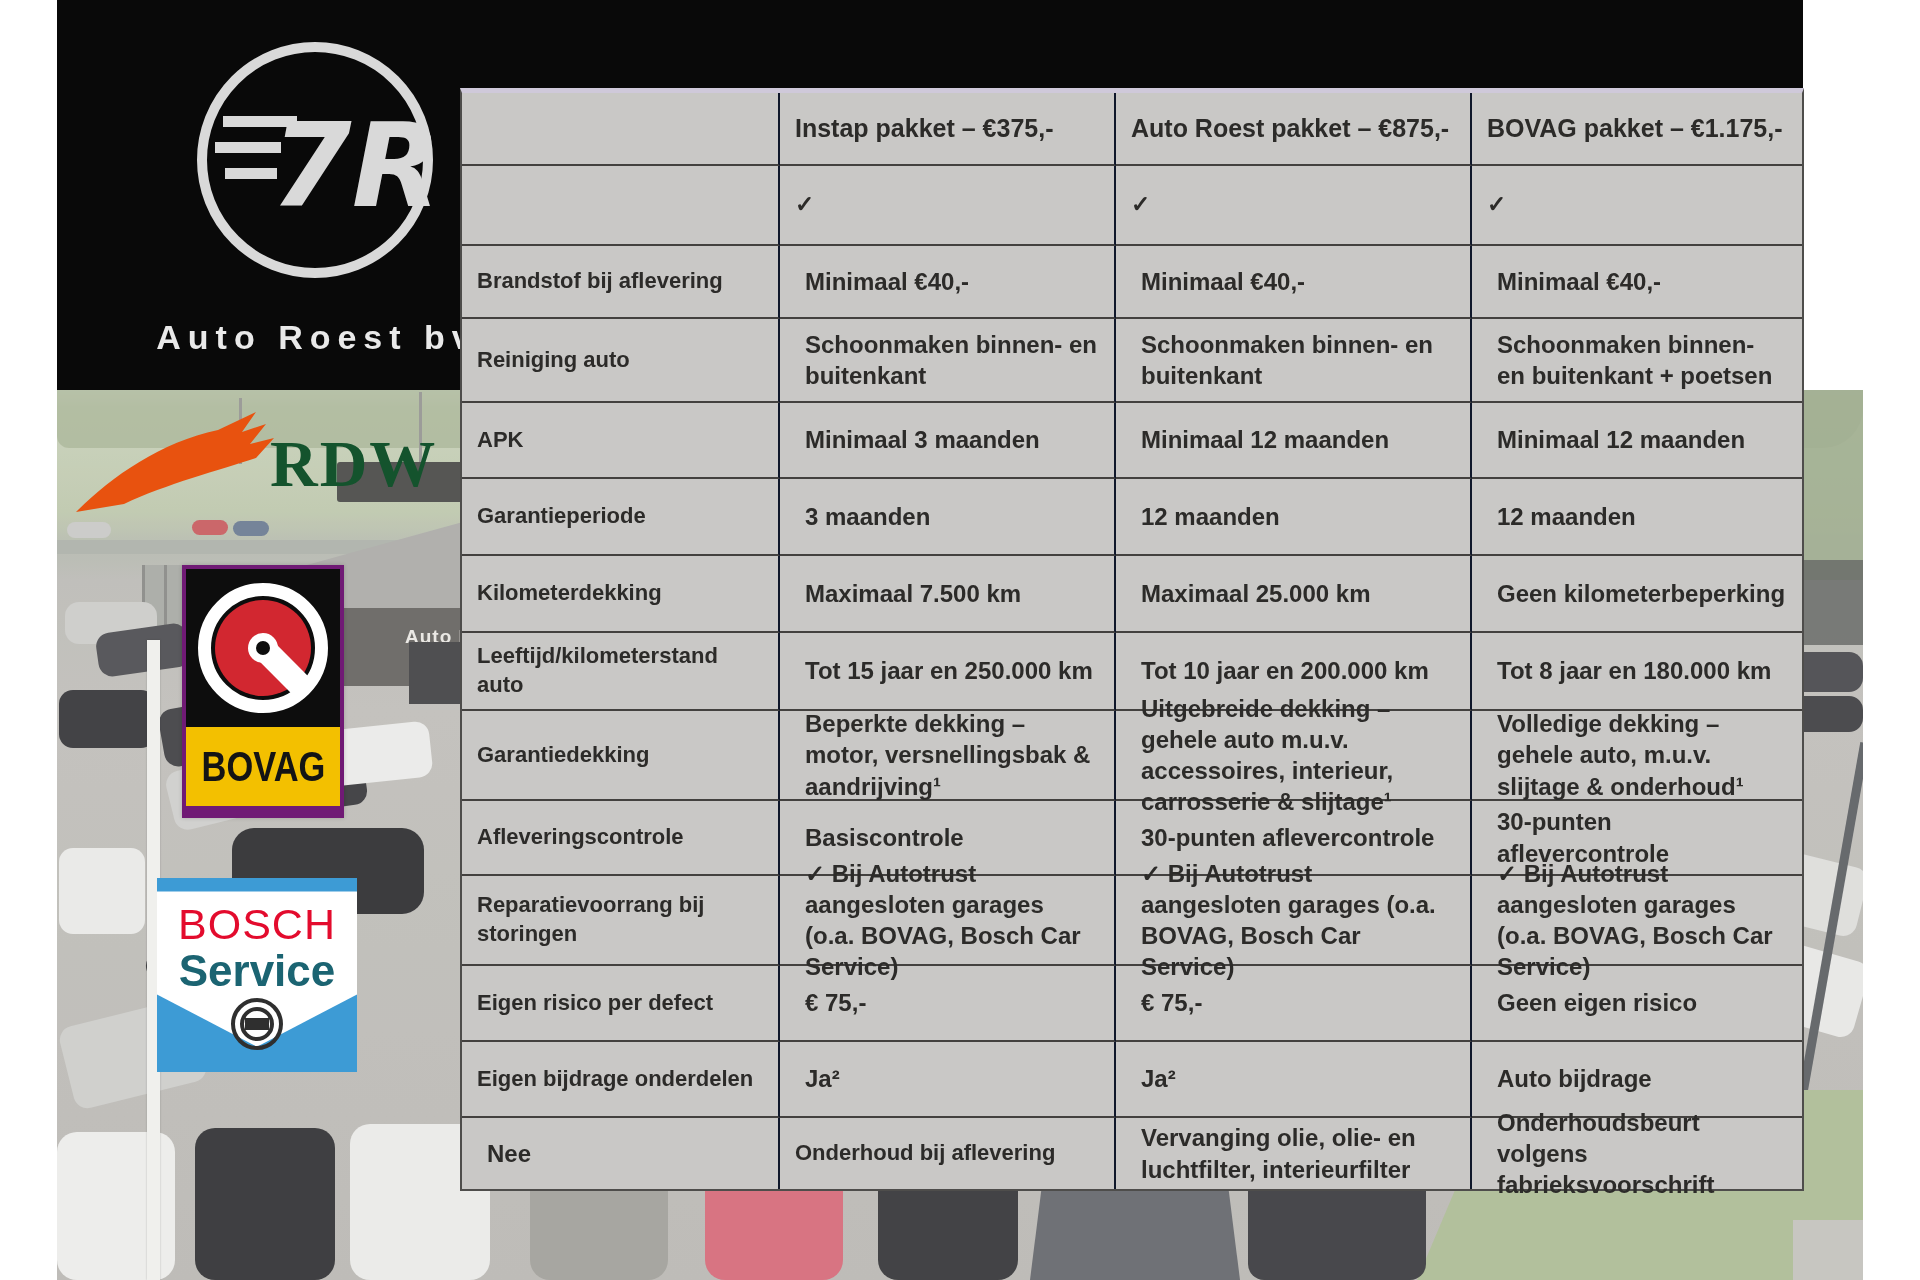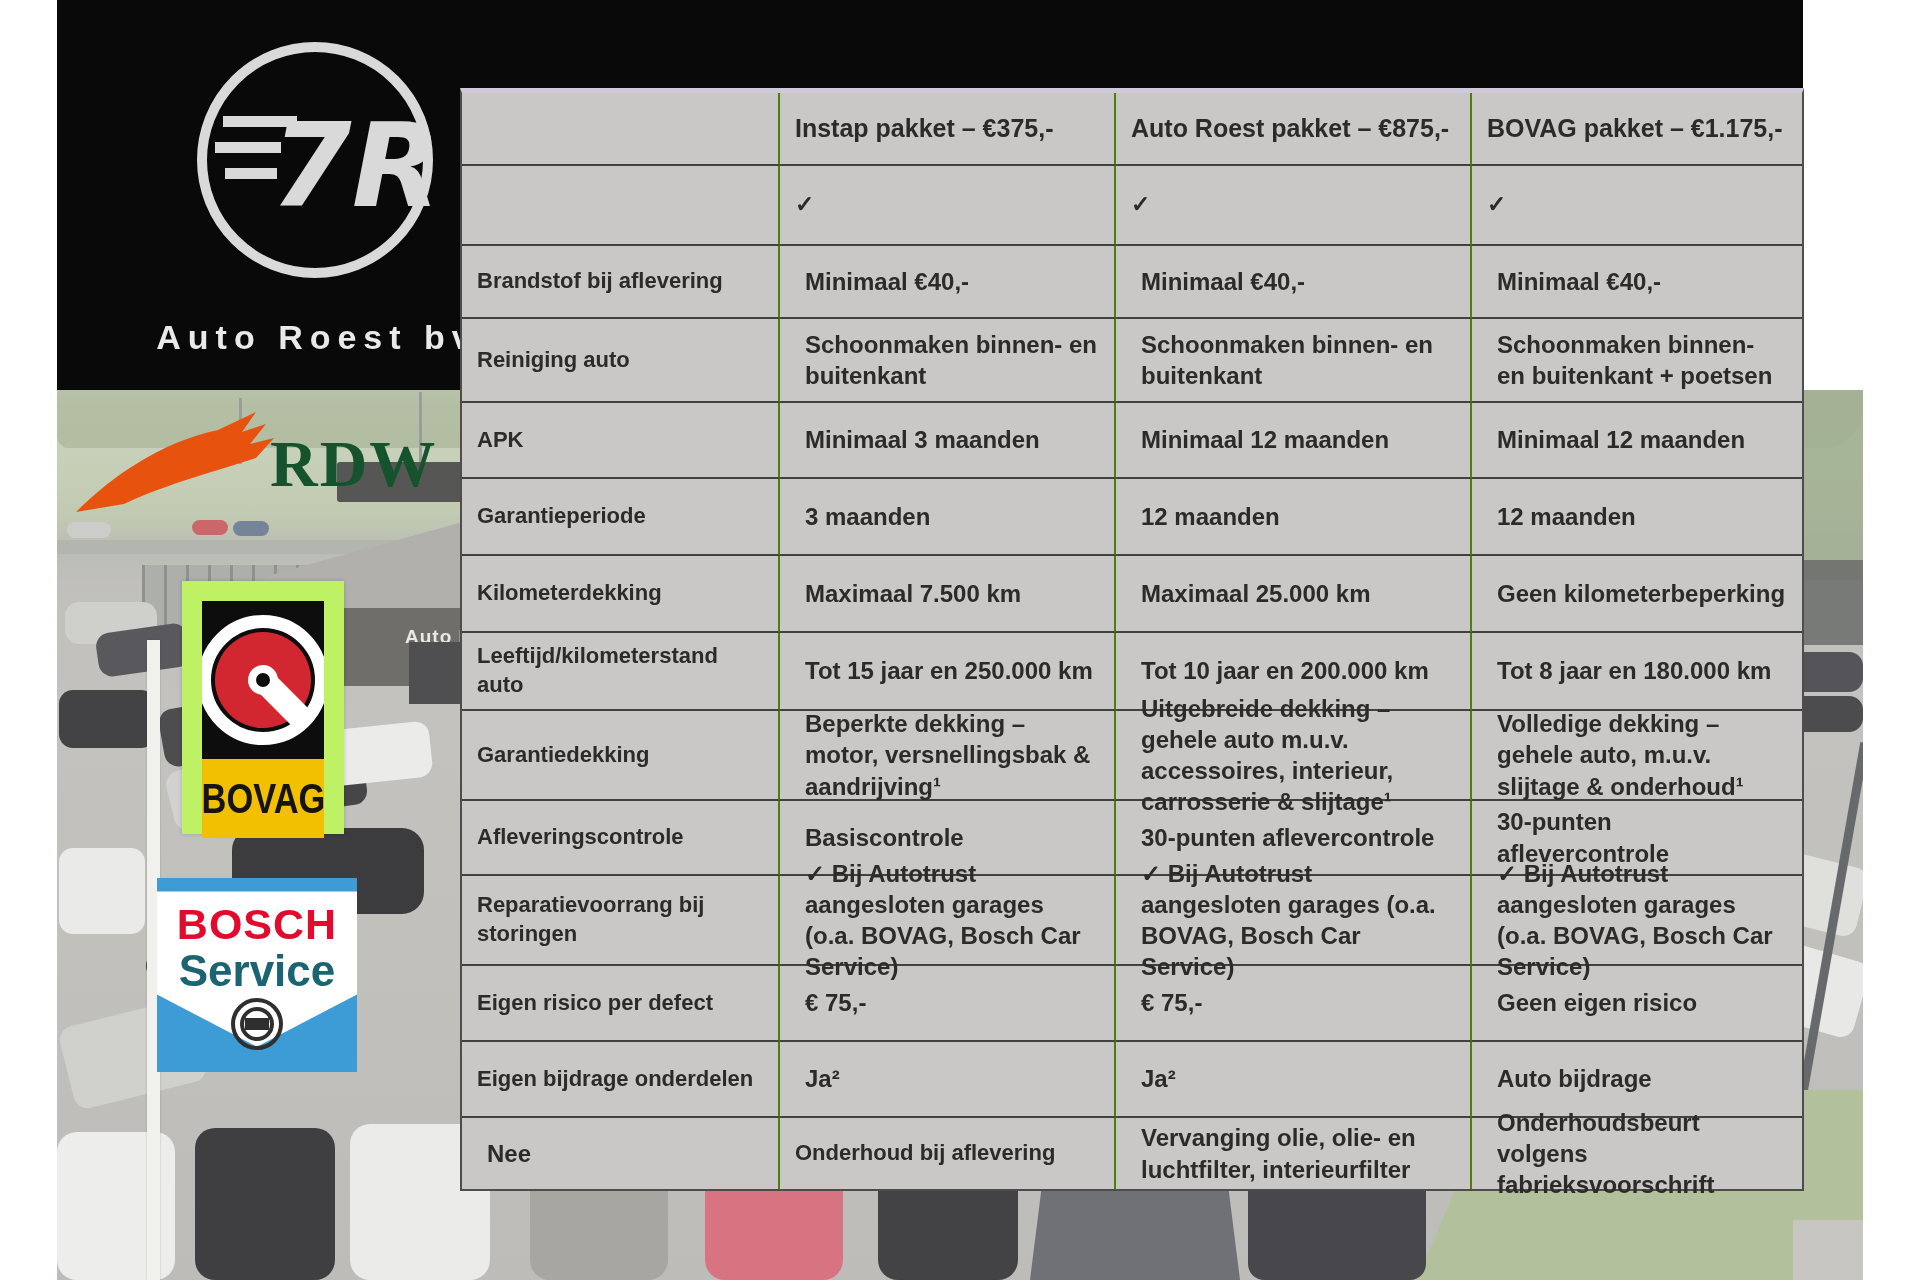--- a/index.html
+++ b/index.html
@@ -41,54 +41,54 @@
   .ar-name{position:absolute;left:40px;top:318px;width:440px;text-align:center;color:#e9e9e9;
            font-size:34px;font-weight:bold;letter-spacing:7px;}
 
   
   .rdw{position:absolute;left:70px;top:408px;width:330px;height:110px;}
   .rdw svg{position:absolute;left:0;top:0;}
   .rdw-text{position:absolute;left:200px;top:18px;font-family:"Liberation Serif",serif;
             font-weight:bold;font-size:66px;color:#14532d;letter-spacing:2px;}
 
   
-  .bovag{position:absolute;left:182px;top:565px;width:162px;height:253px;background:#bef264;
-         padding:20px;box-sizing:border-box;box-shadow:0 0 4px rgba(0,0,0,.18);margin-top:16px;}
+  .bovag{position:absolute;left:182px;top:565px;width:162px;height:253px;background:#701a75;
+         padding:4px;box-sizing:border-box;box-shadow:0 0 4px rgba(0,0,0,.18);}
   .bovag-top{position:relative;width:100%;height:158px;background:#0d0d0d;overflow:hidden;}
   .bovag-ring{position:absolute;left:50%;top:50%;width:104px;height:104px;transform:translate(-50%,-50%);
               border-radius:50%;border:13px solid #ffffff;}
   .bovag-red{position:absolute;left:50%;top:50%;width:96px;height:96px;transform:translate(-50%,-50%);
              border-radius:50%;background:#d22730;}
   .bovag-handle{position:absolute;left:50%;top:50%;width:24px;height:64px;background:#ffffff;
                 transform-origin:top center;transform:translateX(-50%) rotate(-45deg);border-radius:4px;}
   .bovag-bolt{position:absolute;left:50%;top:50%;width:30px;height:30px;transform:translate(-50%,-50%);
               border-radius:50%;background:#ffffff;}
   .bovag-bolt::after{content:"";position:absolute;left:50%;top:50%;width:14px;height:14px;
               transform:translate(-50%,-50%);border-radius:50%;background:#0d0d0d;}
   .bovag-band{position:relative;width:100%;height:79px;background:#f3c000;display:flex;
               align-items:center;justify-content:center;}
   .bovag-band span{font-size:42px;font-weight:900;color:#141414;transform:scaleX(.82);letter-spacing:0px;}
 
   
   .bosch{position:absolute;left:157px;top:878px;width:200px;height:194px;background:#3d9bd5;}
   .bosch-shield{position:absolute;left:0;top:0;width:100%;height:100%;background:#ffffff;
                 clip-path:polygon(0 7%,100% 7%,100% 60%,50% 87%,0 60%);}
   .bosch-word{position:absolute;left:0;top:22px;width:100%;text-align:center;color:#e30b2d;
-              font-size:43px;font-weight:700;letter-spacing:1px;}
+              font-size:43px;font-weight:400;letter-spacing:1px;}
   .service-word{position:absolute;left:0;top:68px;width:100%;text-align:center;color:#1b6472;
               font-size:44px;font-weight:bold;}
   .bosch-arm{position:absolute;left:50%;top:118px;transform:translateX(-50%);}
 
   
   #pakket-table{position:absolute;left:460px;top:88px;width:1340px;background:#c9c8c6;
         border:2px solid #4e4d4b;border-top:5px solid #cfc9da;
         display:grid;grid-template-columns:318px 336px 356px 330px;
         grid-template-rows:73px 80px 73px 84px 76px 77px 77px 78px 90px 75px 90px 76px 76px 71px;}
   .cell{display:flex;align-items:center;box-sizing:border-box;padding:6px 16px 6px 15px;
-        border-right:2px solid #4d7c0f;border-bottom:2px solid #43413f;
+        border-right:2px solid #0f172a;border-bottom:2px solid #43413f;
         color:#2c2b29;font-weight:bold;line-height:1.3;}
   .cell:nth-child(4n){border-right:none;}
   .cell:nth-last-child(-n+4){border-bottom:none;}
   .cell.head{font-size:25px;}
   .cell.check{font-size:23px;}
   .cell.label{font-size:22px;}
   .cell.val{font-size:24px;padding-left:25px;}
 </style>
 </head>
 <body>

